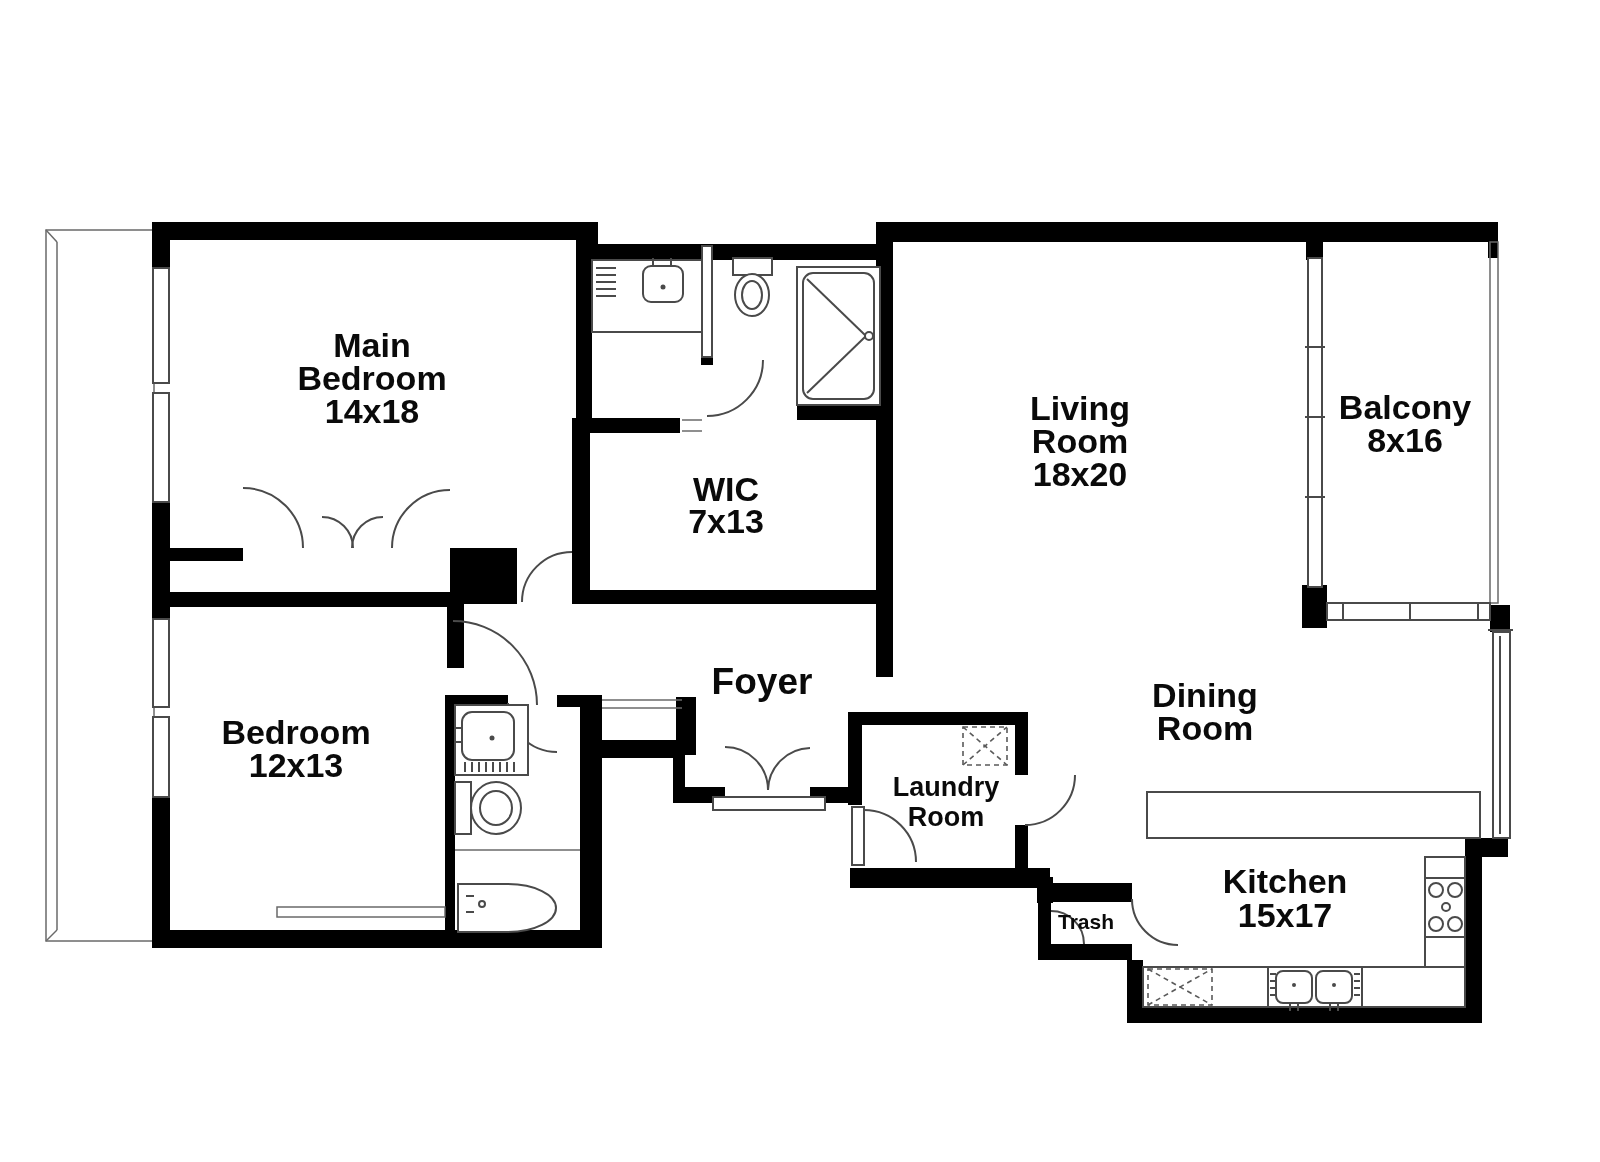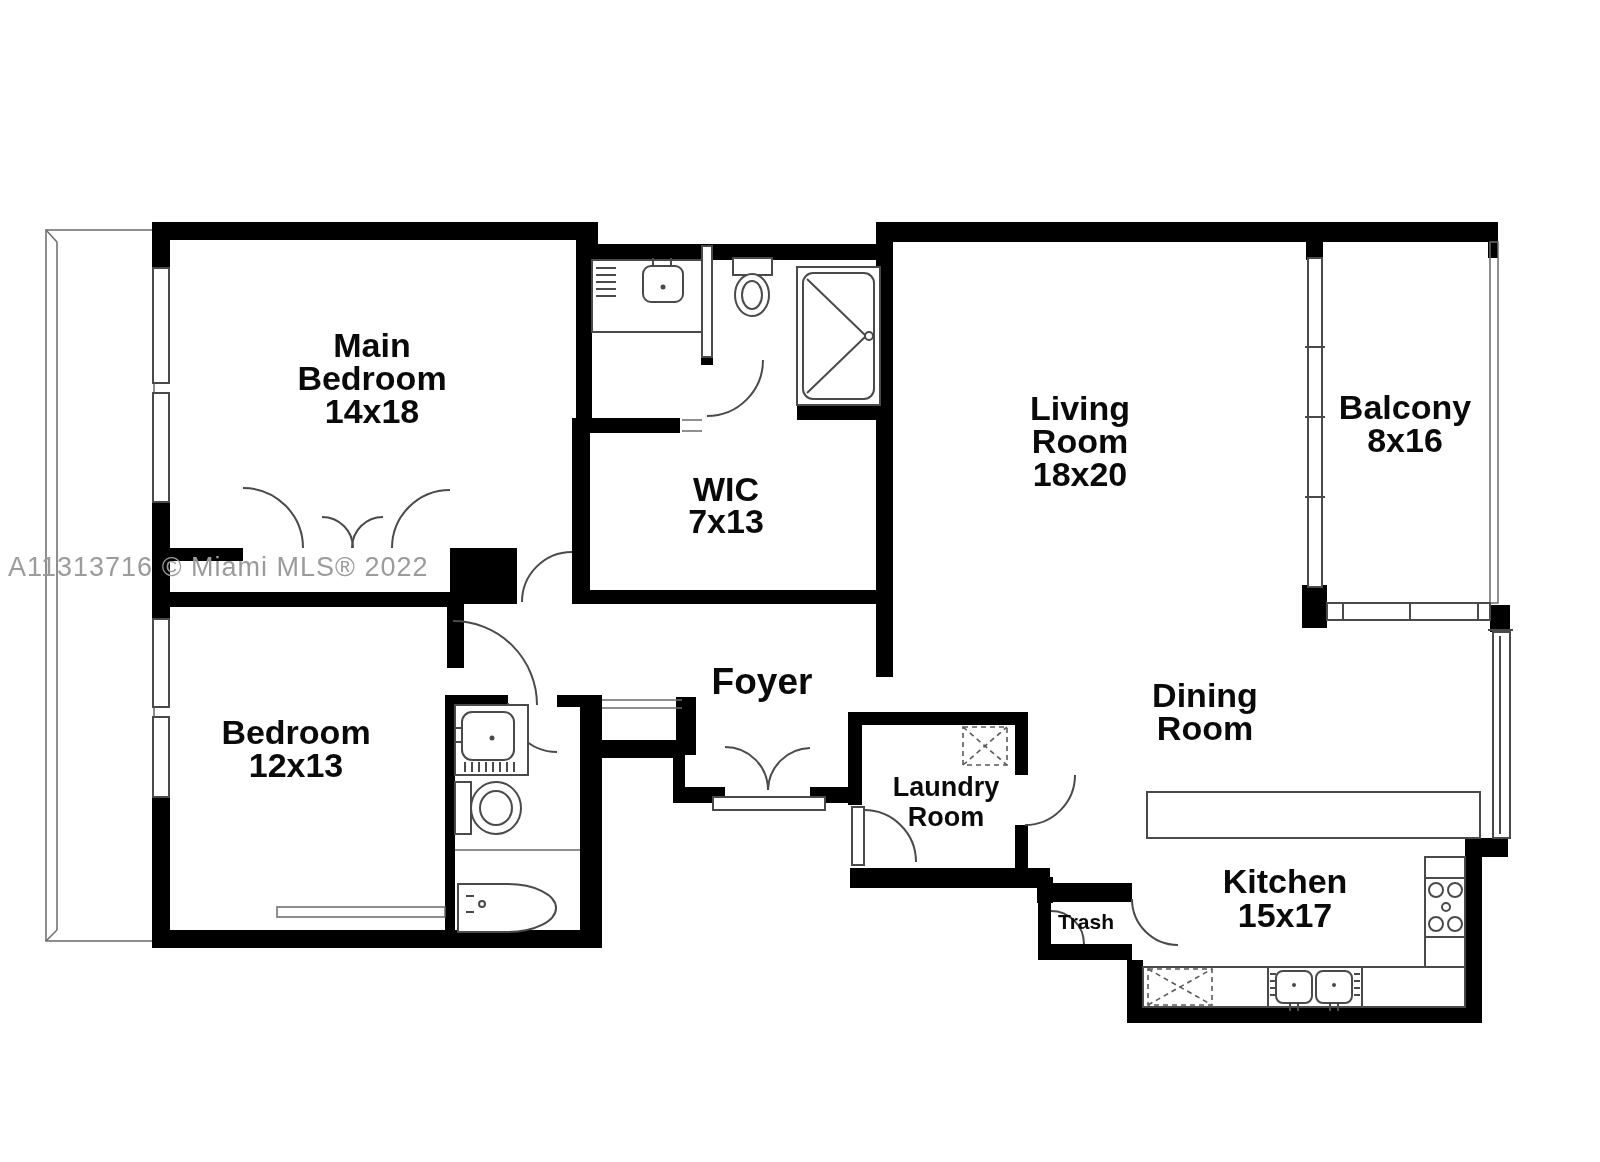--- a/index.html
+++ b/index.html
@@ -317,14 +317,13 @@
       <g>
         <text class="room-label lbl-34" x="1285" y="893">Kitchen</text>
         <text class="room-label lbl-34" x="1285" y="927">15x17</text>
       </g>
       <g>
         <text class="room-label lbl-21" x="1086" y="929">Trash</text>
       </g>
     </g>
   </svg>
 
-  <div class="watermark">A11313716 © Miami MLS® 2022</div>
 </div>
 
 </body></html>

